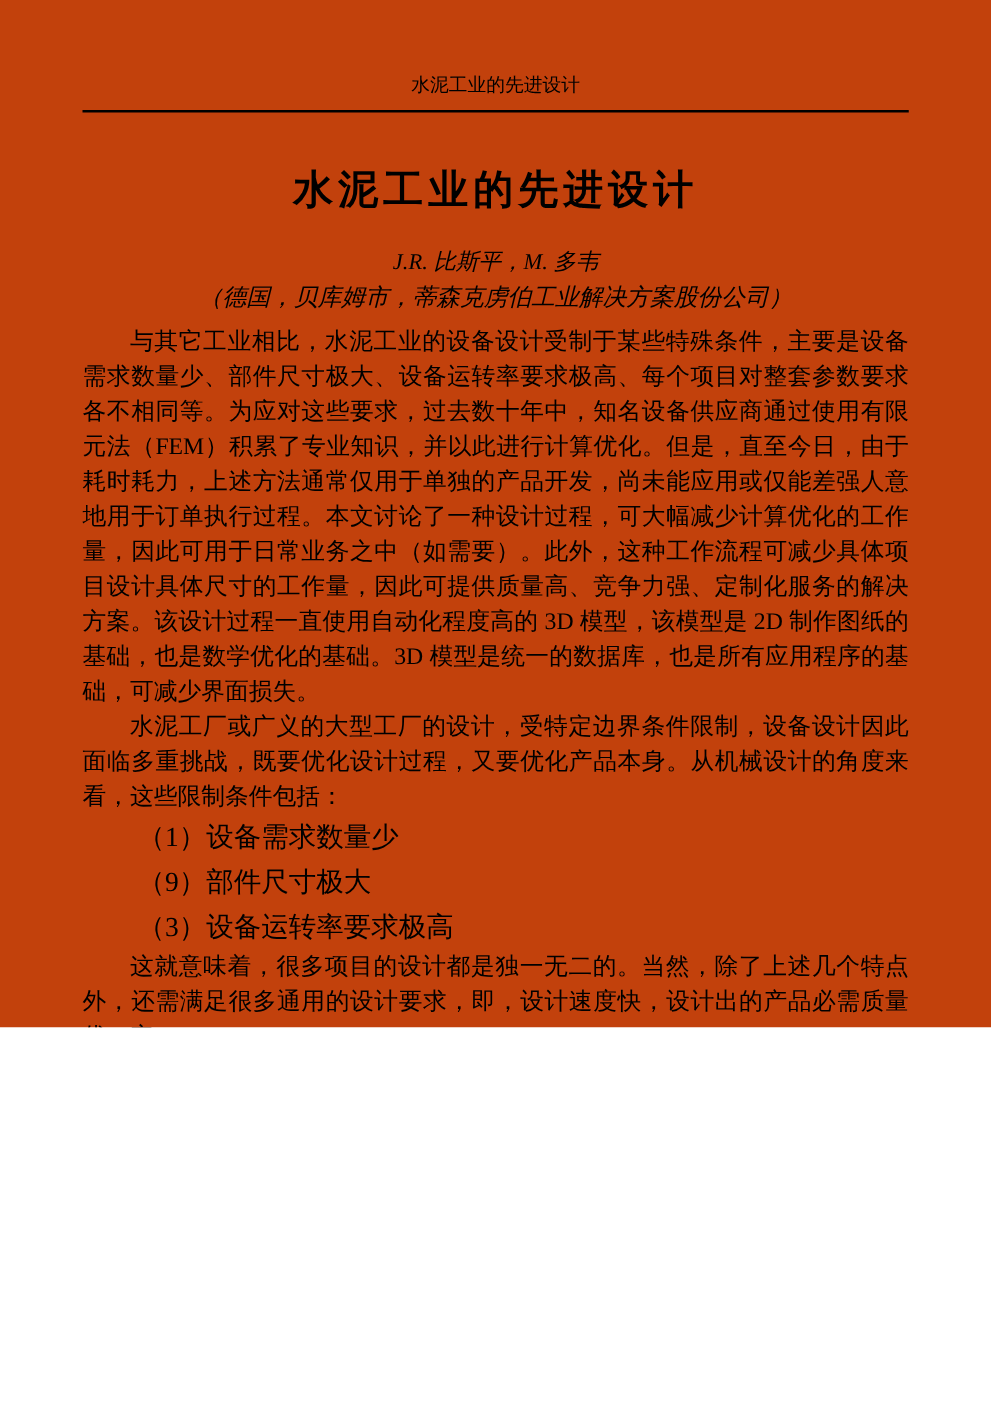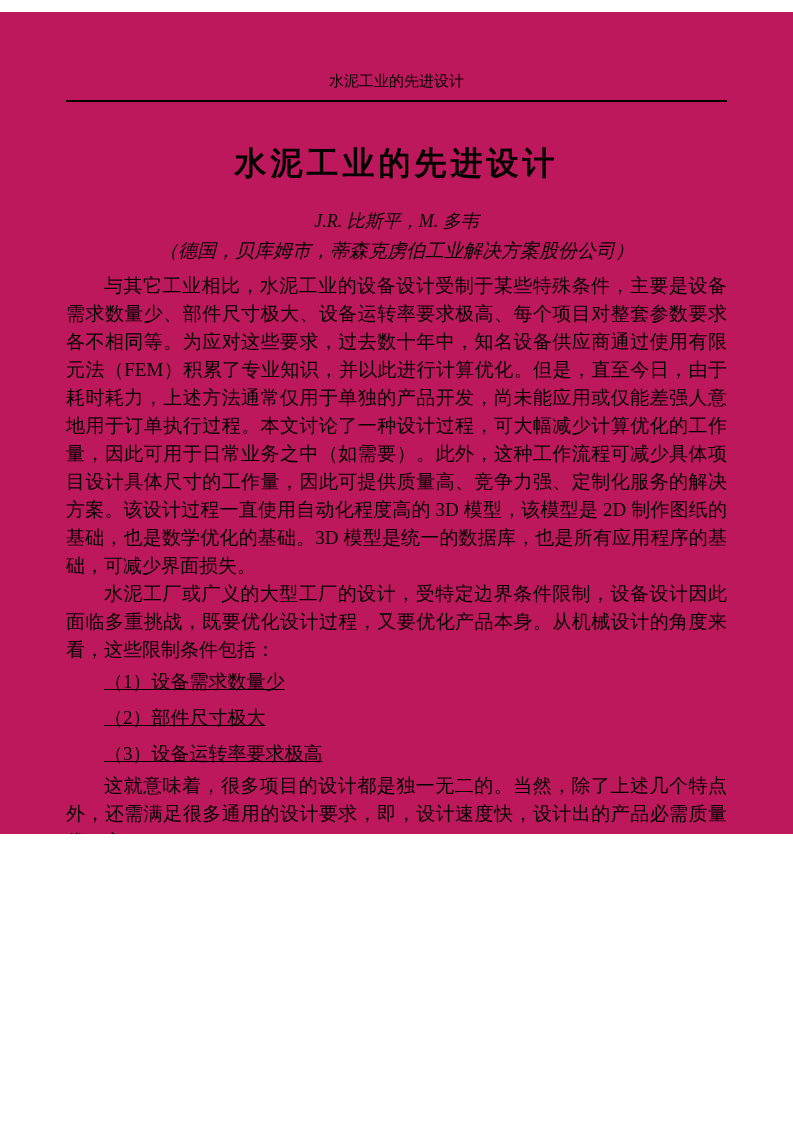--- a/index.html
+++ b/index.html
@@ -1,22 +1,22 @@
 <!DOCTYPE html>
 <html><head>
 <meta charset="utf-8">
 <style>
   * { margin: 0; padding: 0; box-sizing: border-box; }
   html, body { background: #ffffff; }
   .page {
     position: relative;
     width: 793px;
     height: 822px;
-    margin: 12px auto;
-    background: #be185d;
+    margin: 0 auto;
+    background: #c2410c;
     color: #000000;
     font-family: "Liberation Serif", "DejaVu Serif", serif;
     overflow: hidden;
   }
   .content {
     position: absolute;
     left: 66px;
     right: 66px;
     top: 0;
   }
@@ -61,24 +61,23 @@
   .body-text { margin-top: 8px; }
   .para {
     font-size: 19px;
     line-height: 28px;
     text-align: justify;
     text-justify: inter-character;
     text-indent: 2em;
     word-break: break-all;
   }
   .list-item {
-    font-size: 19px;
+    font-size: 22px;
     line-height: 36px;
     padding-left: 2em;
-    text-decoration: underline;
   }
   .footer {
     position: absolute;
     left: 66px;
     right: 66px;
     top: 1031px;
   }
   .footer-divider { display: block; width: 100%; height: 7px; }
   .footer-row {
     position: relative;
@@ -111,21 +110,21 @@
 
     <div class="authors">J.R. 比斯平，M. 多韦</div>
 
     <div class="affiliation">（德国，贝库姆市，蒂森克虏伯工业解决方案股份公司）</div>
 
 
     <div class="body-text">
       <p class="para">与其它工业相比，水泥工业的设备设计受制于某些特殊条件，主要是设备需求数量少、部件尺寸极大、设备运转率要求极高、每个项目对整套参数要求各不相同等。为应对这些要求，过去数十年中，知名设备供应商通过使用有限元法（FEM）积累了专业知识，并以此进行计算优化。但是，直至今日，由于耗时耗力，上述方法通常仅用于单独的产品开发，尚未能应用或仅能差强人意地用于订单执行过程。本文讨论了一种设计过程，可大幅减少计算优化的工作量，因此可用于日常业务之中（如需要）。此外，这种工作流程可减少具体项目设计具体尺寸的工作量，因此可提供质量高、竞争力强、定制化服务的解决方案。该设计过程一直使用自动化程度高的 3D 模型，该模型是 2D 制作图纸的基础，也是数学优化的基础。3D 模型是统一的数据库，也是所有应用程序的基础，可减少界面损失。</p>
       <p class="para">水泥工厂或广义的大型工厂的设计，受特定边界条件限制，设备设计因此面临多重挑战，既要优化设计过程，又要优化产品本身。从机械设计的角度来看，这些限制条件包括：</p>
       <p class="list-item">（1）设备需求数量少</p>
-      <p class="list-item">（2）部件尺寸极大</p>
+      <p class="list-item">（9）部件尺寸极大</p>
       <p class="list-item">（3）设备运转率要求极高</p>
       <p class="para">这就意味着，很多项目的设计都是独一无二的。当然，除了上述几个特点外，还需满足很多通用的设计要求，即，设计速度快，设计出的产品必需质量优、安</p>
     </div>
   </div>
 
   <div class="footer">
     <svg class="footer-divider" viewBox="0 0 661 7" preserveAspectRatio="none" aria-hidden="true">
       <polygon fill="#000000" points="0,3.2 70,2.0 180,1.2 330,0.6 480,1.0 600,2.0 661,3.2 600,4.4 480,5.8 330,6.4 180,5.6 70,4.4"></polygon>
     </svg>
     <div class="footer-row">

